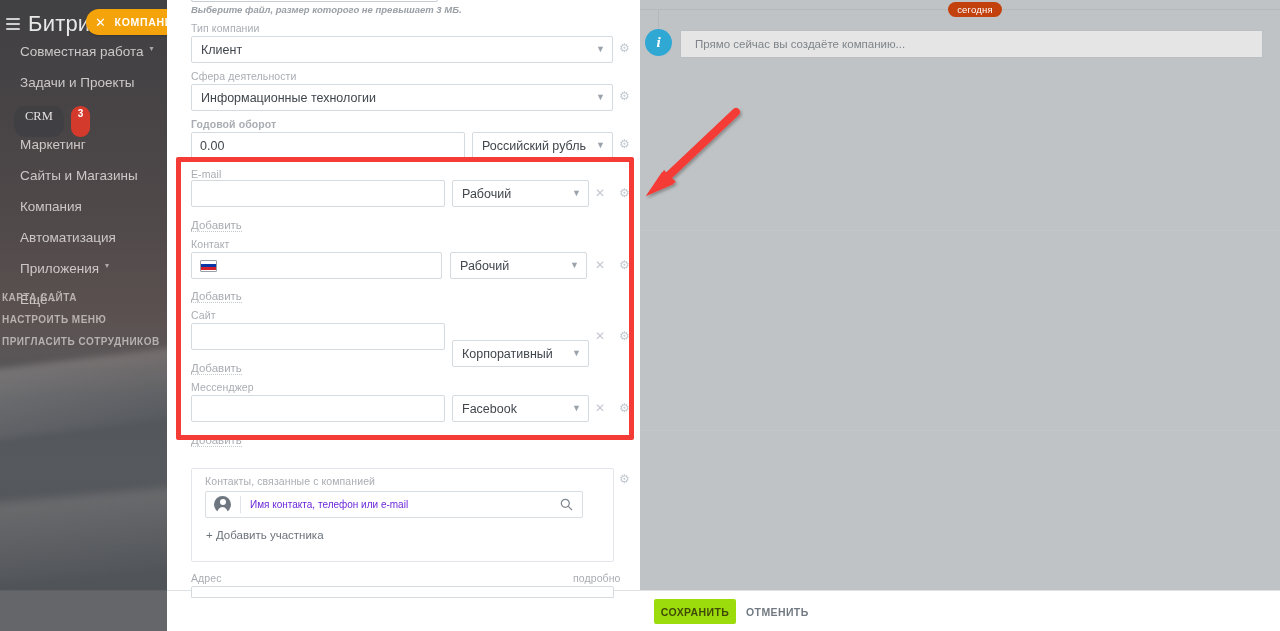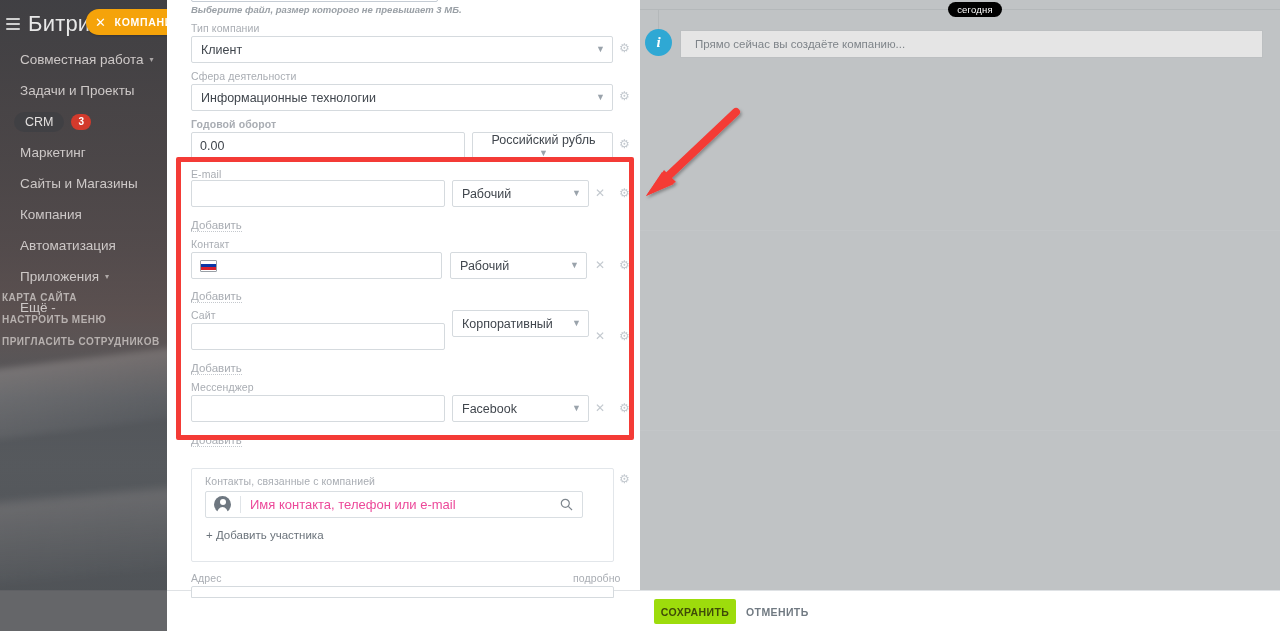--- a/index.html
+++ b/index.html
@@ -45,28 +45,28 @@
     background: #f5a30a; border-radius: 13px; color: #fff;
     display: flex; align-items: center; padding: 0 12px 0 9px;
     font-size: 10.5px; font-weight: bold; letter-spacing: .7px; white-space: nowrap;
     box-shadow: 0 1px 2px rgba(0,0,0,.18); z-index: 5;
   }
   .company-tab .xg {
     font-size: 13px; font-weight: 400; margin-right: 8px; line-height: 1;
   }
   .nav { position: absolute; left: 0; top: 44px; width: 167px; }
   .nav-item {
-    height: 31px; display: flex; align-items: center; padding-left: 20px;
+    height: 31px; display: flex; padding-left: 20px;
     font-size: 13.5px; color: #cdc8c7; white-space: nowrap;
   }
   .nav-item .caret { font-size: 8px; margin-left: 6px; opacity: .75; }
   .nav-item.pill { padding-left: 14px; }
   .pill-badge {
     background: rgba(60,62,66,0.62); color: #e3e0df; border-radius: 11px;
-    padding: 3px 11px; font-size: 12.5px;
+    padding: 3px 11px; font-size: 12.5px; font-family: Liberation Serif, serif;
   }
   .count-badge {
     background: #d33a2c; color: #fff; border-radius: 9px; margin-left: 7px;
     padding: 2px 7px; font-size: 10px; font-weight: bold; line-height: 1.2;
   }
   .nav-sub { position: absolute; left: 0; top: 286px; width: 167px; }
   .nav-sub-item {
     height: 22px; display: flex; align-items: center; padding-left: 2px;
     font-size: 10px; font-weight: bold; letter-spacing: .5px; color: #b7b1af;
     text-transform: uppercase; white-space: nowrap;
@@ -124,40 +124,40 @@
   }
   .avatar-ic::before {
     content: ""; position: absolute; left: 5.5px; top: 3px; width: 6px; height: 6px;
     border-radius: 50%; background: #fff;
   }
   .avatar-ic::after {
     content: ""; position: absolute; left: 3px; top: 10.5px; width: 11px; height: 7px;
     border-radius: 50% 50% 0 0 / 100% 100% 0 0; background: #fff;
   }
   .vdiv { width: 1px; height: 17px; background: #e0e4e8; margin: 0 9px; }
-  .cplaceholder { font-size: 13px; color: #ec4899; }
+  .cplaceholder { font-size: 10px; color: #6d28d9; }
   .magnif { margin-left: auto; margin-right: 9px; }
 
   
   .redbox {
     position: absolute; left: 176px; top: 157px; width: 458px; height: 283px;
     border: 5px solid #f43b36; border-radius: 2px; pointer-events: none; z-index: 30;
   }
   .arrow { position: absolute; left: 630px; top: 100px; z-index: 31; pointer-events: none; }
 
   
   .overlay-right {
     position: absolute; left: 640px; top: 0; width: 640px; height: 590px;
     background: #c0c3c5;
   }
   .hline { position: absolute; left: 0; top: 9px; width: 640px; height: 1px; background: #b4b8ba; }
   .vline { position: absolute; left: 18px; top: 9px; width: 1px; height: 36px; background: #b4b8ba; }
   .today-badge {
     position: absolute; left: 948px; top: 2px; width: 54px; height: 15px;
-    background: #000000; border-radius: 8px; color: #fff; font-size: 9.5px;
+    background: #c2410c; border-radius: 8px; color: #fff; font-size: 9.5px;
     display: flex; align-items: center; justify-content: center; letter-spacing: .2px;
     z-index: 4;
   }
   .info-circle {
     position: absolute; left: 645px; top: 29px; width: 27px; height: 27px; border-radius: 50%;
     background: #2fa8d4; color: #fff; display: flex; align-items: center; justify-content: center;
     font-size: 15px; font-style: italic; font-family: "Liberation Serif", serif; font-weight: bold; z-index: 4;
   }
   .info-msg {
     position: absolute; left: 680px; top: 30px; width: 583px; height: 28px;
@@ -286,21 +286,21 @@
       <div class="sel" style="position:absolute;left:24px;top:84px;width:422px;">
         <span>Информационные технологии</span>
         <span class="chev">▼</span>
       </div>
       <span class="gear" style="position:absolute;left:452px;top:90px;">⚙</span>
 
       <div class="fld-label" style="position:absolute;left:24px;top:118px;font-weight:bold;">Годовой оборот</div>
       <div class="inp" style="position:absolute;left:24px;top:132px;width:274px;">
         <span>0.00</span>
       </div>
-      <div class="sel" style="position:absolute;left:305px;top:132px;width:141px;flex-direction:column;">
+      <div class="sel" style="position:absolute;left:305px;top:132px;width:141px;">
         <span>Российский рубль</span>
         <span class="chev">▼</span>
       </div>
       <span class="gear" style="position:absolute;left:452px;top:138px;">⚙</span>
 
       <div class="fld-label" style="position:absolute;left:24px;top:168px;">E-mail</div>
       <div class="inp" style="position:absolute;left:24px;top:180px;width:254px;">
         <span></span>
       </div>
       <div class="sel" style="position:absolute;left:285px;top:180px;width:137px;">
@@ -324,21 +324,21 @@
         <span class="chev">▼</span>
       </div>
       <span class="xbtn" style="position:absolute;left:428px;top:259px;">✕</span>
       <span class="gear" style="position:absolute;left:452px;top:259px;">⚙</span>
       <span class="addlink" style="position:absolute;left:24px;top:290px;">Добавить</span>
 
       <div class="fld-label" style="position:absolute;left:24px;top:309px;">Сайт</div>
       <div class="inp" style="position:absolute;left:24px;top:323px;width:254px;">
         <span></span>
       </div>
-      <div class="sel" style="position:absolute;left:285px;top:310px;width:137px;">
+      <div class="sel" style="position:absolute;left:285px;top:340px;width:137px;">
         <span>Корпоративный</span>
         <span class="chev">▼</span>
       </div>
       <span class="xbtn" style="position:absolute;left:428px;top:330px;">✕</span>
       <span class="gear" style="position:absolute;left:452px;top:330px;">⚙</span>
       <span class="addlink" style="position:absolute;left:24px;top:362px;">Добавить</span>
 
       <div class="fld-label" style="position:absolute;left:24px;top:381px;">Мессенджер</div>
       <div class="inp" style="position:absolute;left:24px;top:395px;width:254px;">
         <span></span>

